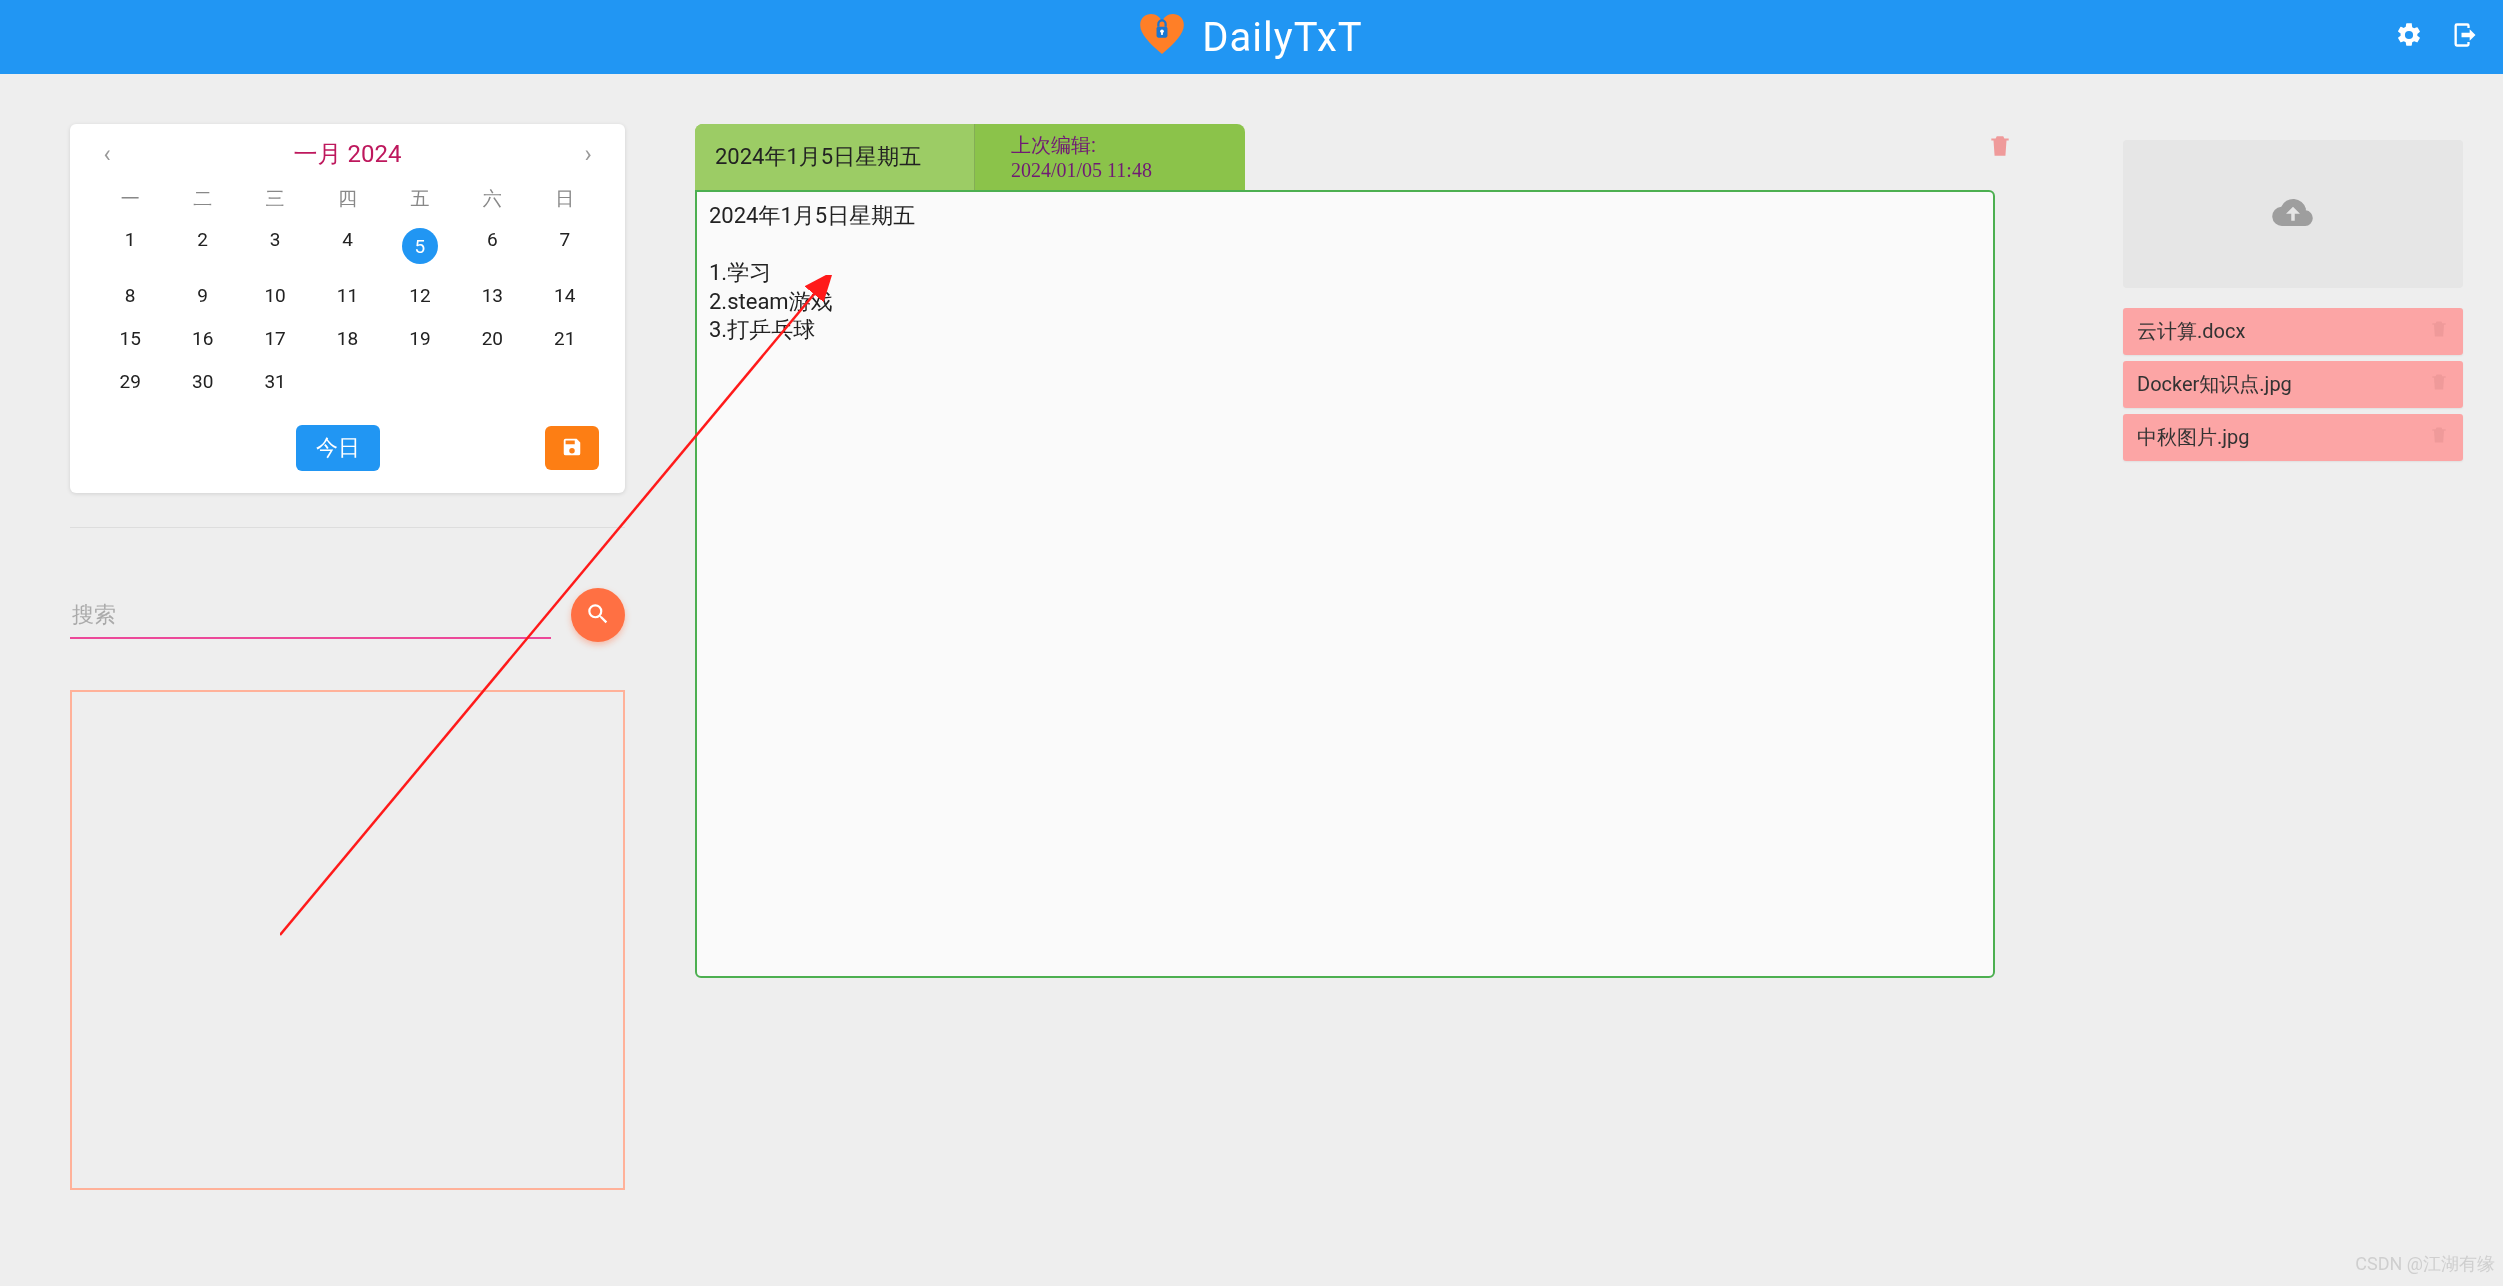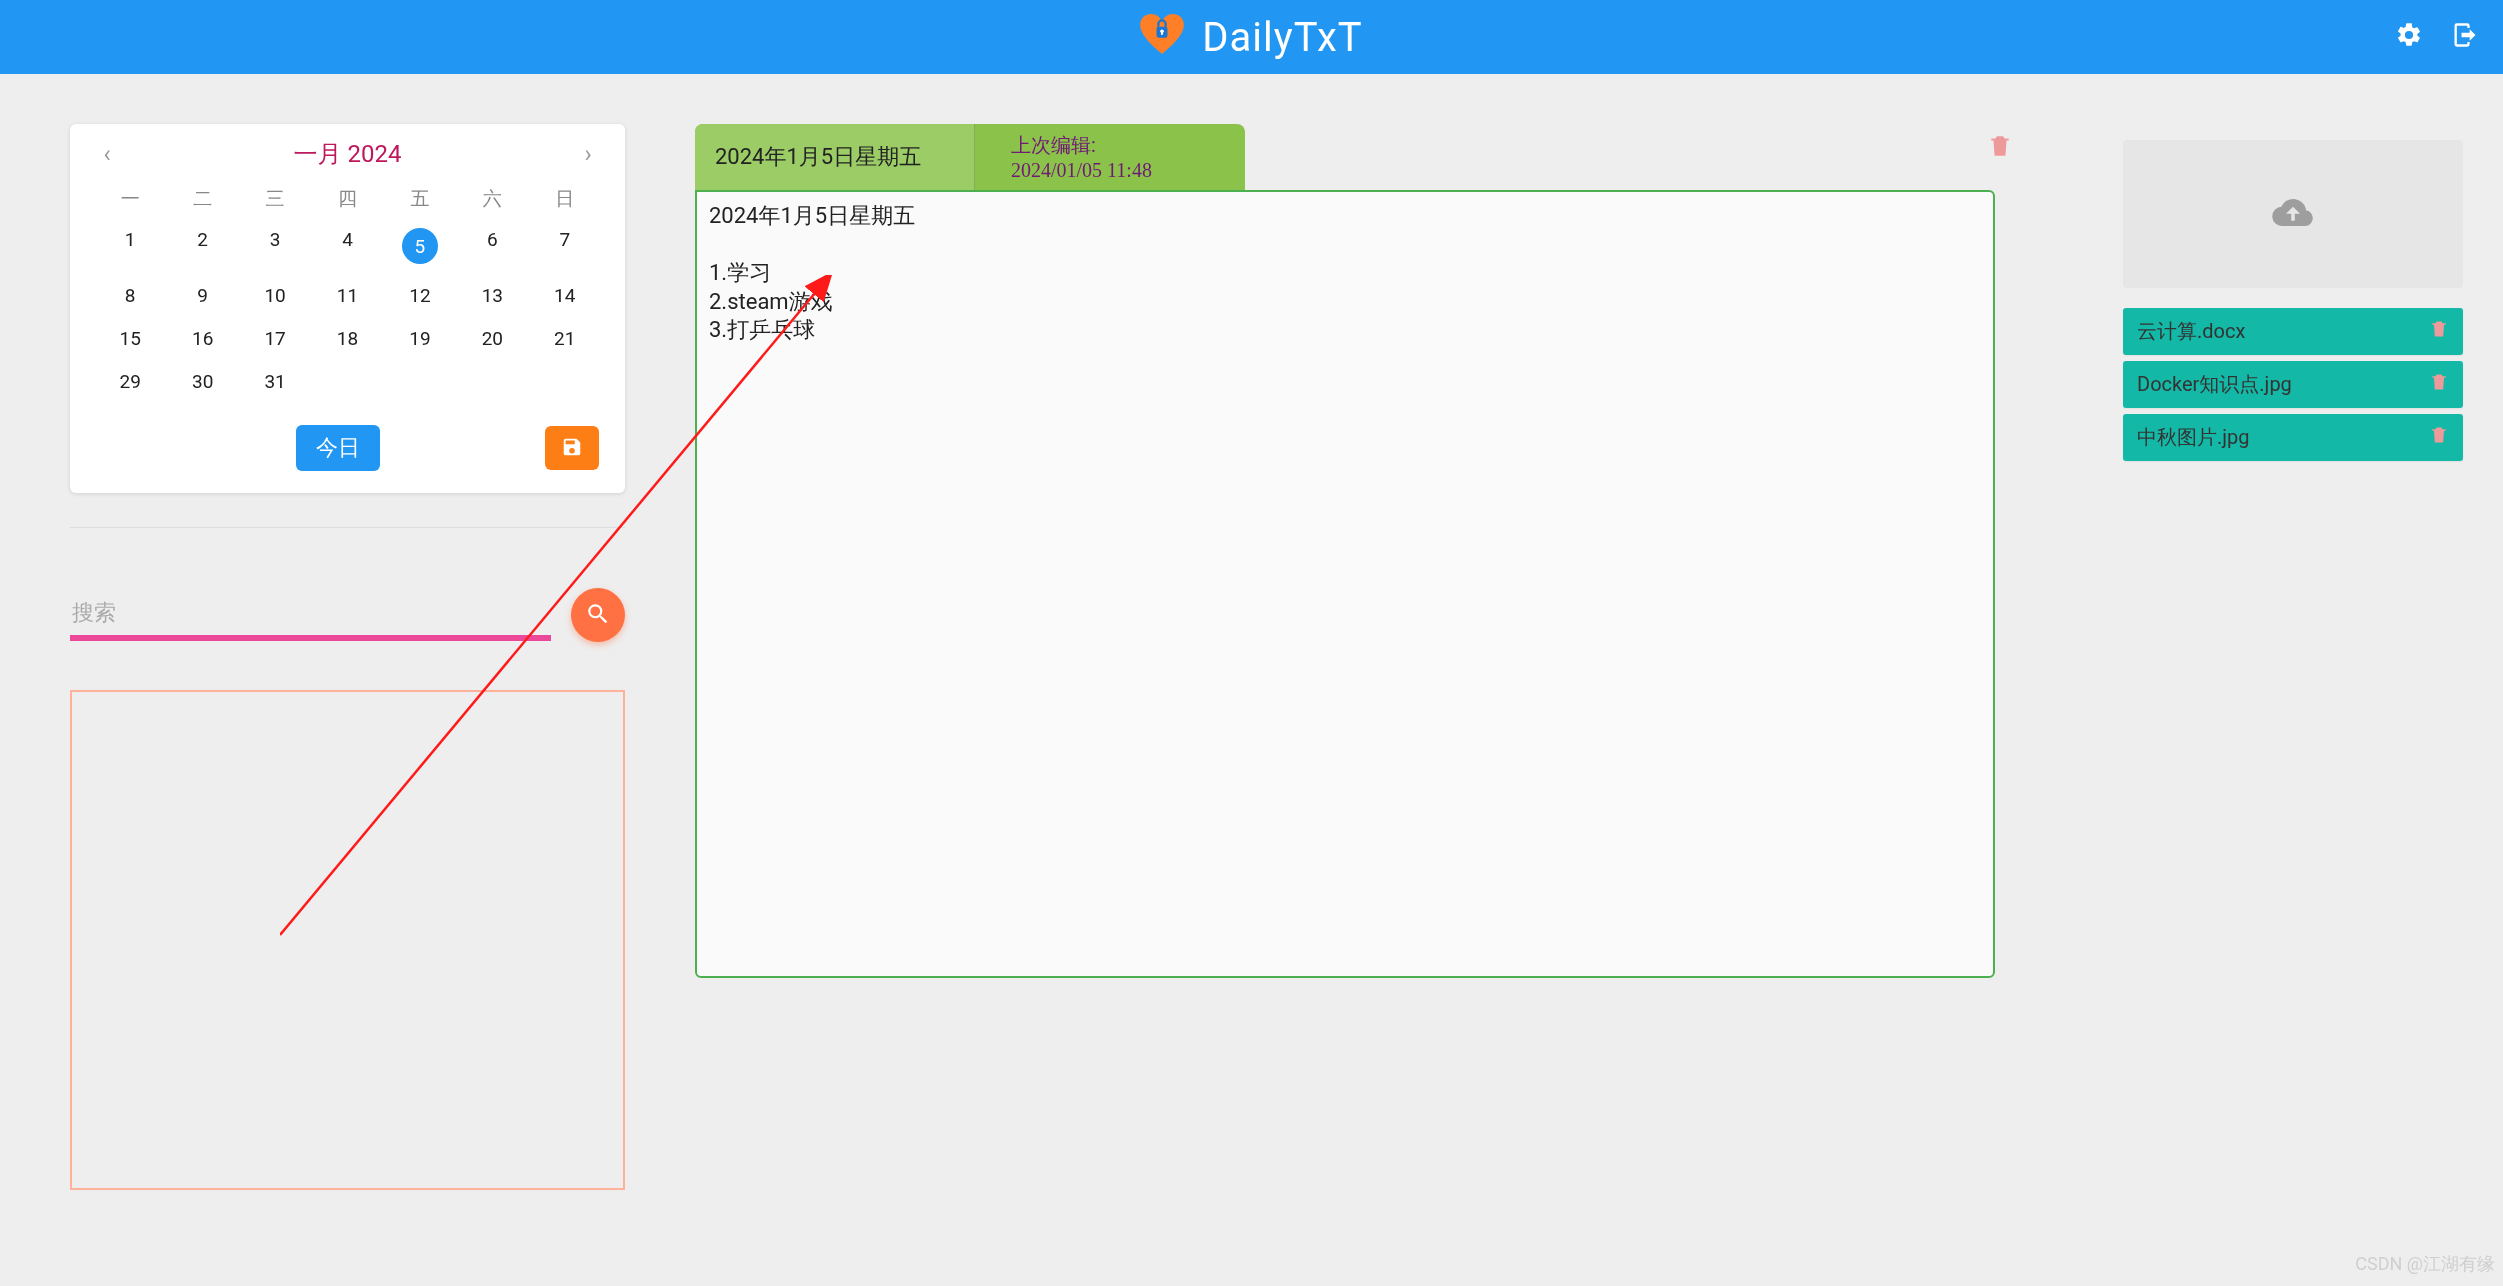--- a/index.html
+++ b/index.html
@@ -33,21 +33,21 @@
 .cal-selected span { background: #2196f3; color: #fff; width: 36px; height: 36px; border-radius: 50%; display: inline-flex; align-items: center; justify-content: center; }
 .cal-footer { display: flex; justify-content: space-between; align-items: center; margin-top: 22px; padding: 0 2px; }
 .btn-today { background: #2196f3; color: #fff; font-size: 22px; padding: 8px 20px; border-radius: 6px; border: none; cursor: pointer; margin-left: 200px; }
 .btn-save { background: #fd7e14; color: #fff; width: 54px; height: 44px; border-radius: 6px; border: none; cursor: pointer; display: flex; align-items: center; justify-content: center; }
 .btn-save svg { width: 22px; height: 22px; fill: #fff; }
 
 .divider { height: 1px; background: #ddd; margin: 34px 0 60px; }
 
 
 .search-wrap { display: flex; align-items: center; gap: 20px; margin-bottom: 48px; }
-.search-input { flex: 1; border: none; border-bottom: 6px solid #ec4899; background: transparent; font-size: 22px; padding: 10px 2px; outline: none; color: #333; }
+.search-input { flex: 1; border: none; border-bottom: 2px solid #ec4899; background: transparent; font-size: 22px; padding: 10px 2px; outline: none; color: #333; }
 .search-input::placeholder { color: #aaa; }
 .search-btn { width: 54px; height: 54px; border-radius: 50%; background: #ff7043; border: none; display: flex; align-items: center; justify-content: center; cursor: pointer; box-shadow: 0 3px 6px rgba(255,112,67,0.4); }
 .search-btn svg { width: 26px; height: 26px; fill: #fff; }
 
 .results-box { border: 2px solid #ffb199; height: 500px; background: transparent; }
 
 
 .tabs { display: flex; align-items: stretch; }
 .tab { background: #8bc34a; border-radius: 8px 8px 0 0; display: flex; overflow: hidden; }
 .tab-left { padding: 12px 20px; font-size: 22px; color: #222; border-right: 1px solid rgba(0,0,0,0.15); background: #9ccc65; display: flex; align-items: center; min-width: 280px; }
@@ -55,21 +55,21 @@
 .tab-right .l1 { font-size: 20px; }
 .tab-right .l2 { font-size: 20px; font-family: Liberation Serif, serif; }
 .delete-entry { margin-left: auto; margin-right: 10px; display: flex; align-items: flex-start; padding-top: 8px; }
 .delete-entry svg { width: 26px; height: 28px; fill: #ef9a9a; cursor: pointer; }
 .editor { border: 2px solid #4caf50; border-radius: 0 6px 6px 6px; width: 1300px; height: 788px; padding: 10px 12px; font-size: 22px; line-height: 1.3; color: #222; background: #fafafa; resize: none; outline: none; white-space: pre-wrap; overflow: auto; }
 
 
 .upload-box { background: #e6e6e6; border-radius: 4px; height: 148px; display: flex; align-items: center; justify-content: center; margin-top: 16px; margin-bottom: 20px; }
 .upload-box svg { width: 56px; height: 42px; fill: #9e9e9e; }
 .file-list { display: flex; flex-direction: column; gap: 6px; }
-.file-item { background: #14b8a6; border-radius: 3px; padding: 10px 14px; display: flex; align-items: flex-end; justify-content: space-between; font-size: 20px; color: #333; box-shadow: 0 1px 2px rgba(0,0,0,0.06); }
+.file-item { background: #fca5a5; border-radius: 3px; padding: 10px 14px; display: flex; align-items: flex-end; justify-content: space-between; font-size: 20px; color: #333; box-shadow: 0 1px 2px rgba(0,0,0,0.06); }
 .file-del svg { width: 20px; height: 22px; fill: #ef9a9a; cursor: pointer; }
 
 
 .arrow-ann { position: absolute; left: 280px; top: 275px; pointer-events: none; }
 
 .watermark { position: absolute; right: 8px; bottom: 10px; font-size: 18px; color: #cfcfcf; }
 </style>
 </head>
 <body>
 

